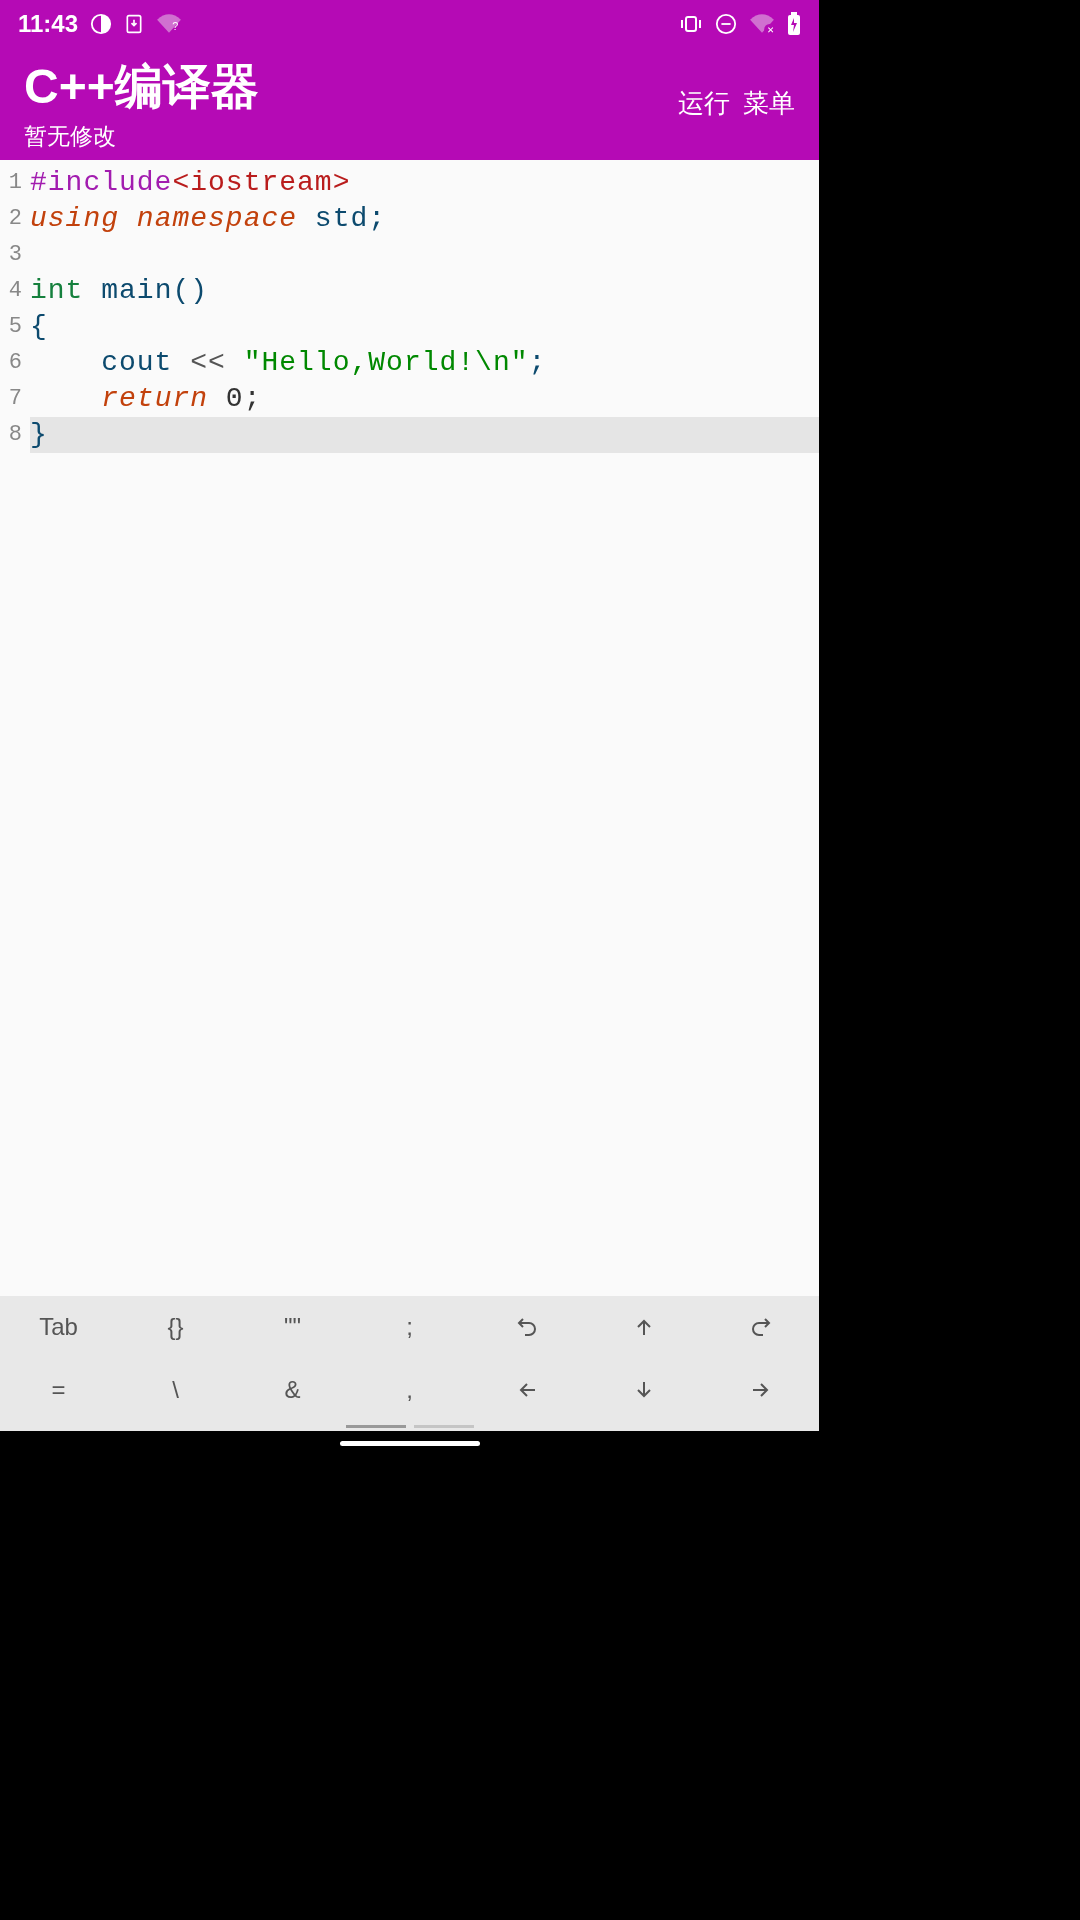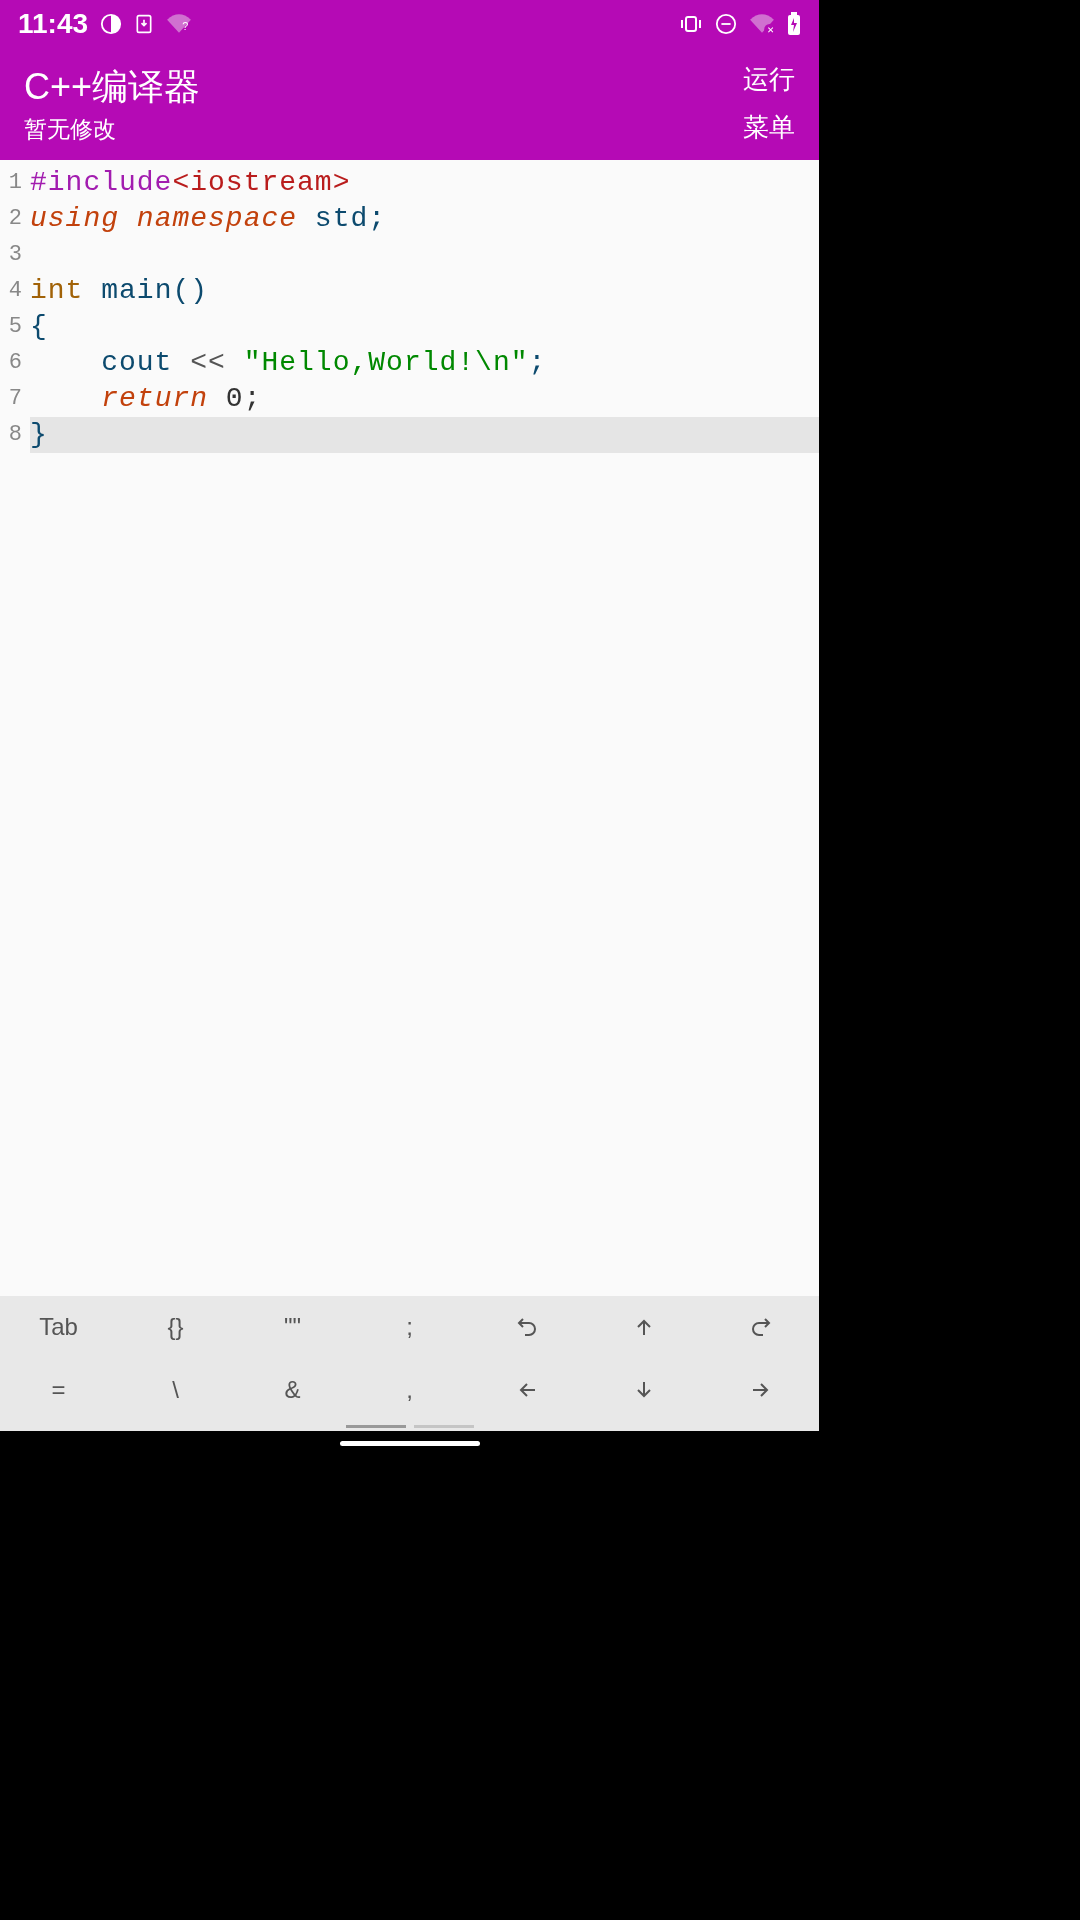--- a/index.html
+++ b/index.html
@@ -23,21 +23,21 @@
       align-items: center;
       padding: 0 18px;
       color: #fff;
     }
     .status-left {
       display: flex;
       align-items: center;
       gap: 12px;
     }
     .status-time {
-      font-size: 28px;
+      font-size: 24px;
       font-weight: 600;
     }
     .status-right {
       display: flex;
       align-items: center;
       gap: 12px;
     }
     .icon {
       display: inline-flex;
       align-items: center;
@@ -51,32 +51,31 @@
       align-items: center;
       padding: 0 24px;
       color: #fff;
     }
     .app-bar-left {
       display: flex;
       flex-direction: column;
       gap: 2px;
     }
     .app-title {
-      font-size: 36px;
-      font-weight: 400;
+      font-size: 48px;
+      font-weight: 700;
     }
     .app-subtitle {
       font-size: 23px;
       font-weight: 400;
     }
     .app-bar-right {
       display: flex;
       gap: 13px;
       align-items: flex-start;
-      flex-direction: column;
     }
     .app-bar-action {
       font-size: 26px;
       color: #fff;
       background: none;
       border: none;
       cursor: pointer;
     }
     .editor {
       flex: 1;
@@ -110,21 +109,21 @@
       height: 36px;
       line-height: 36px;
       letter-spacing: 1px;
     }
     .code-line.highlight {
       background: #e5e5e5;
     }
     .tok-preproc { color: #a21caf; }
     .tok-include { color: #b91c1c; }
     .tok-kw { color: #c2410c; font-style: italic; }
-    .tok-type { color: #a16207; margin-top: 8px; }
+    .tok-type { color: #15803d; margin-top: 8px; }
     .tok-id { color: #0c4a6e; }
     .tok-op { color: #555; }
     .tok-str { color: #008800; }
     .tok-num { color: #333; }
     .toolbar {
       background: #e8e8e8;
       height: 135px;
       display: flex;
       flex-direction: column;
     }

